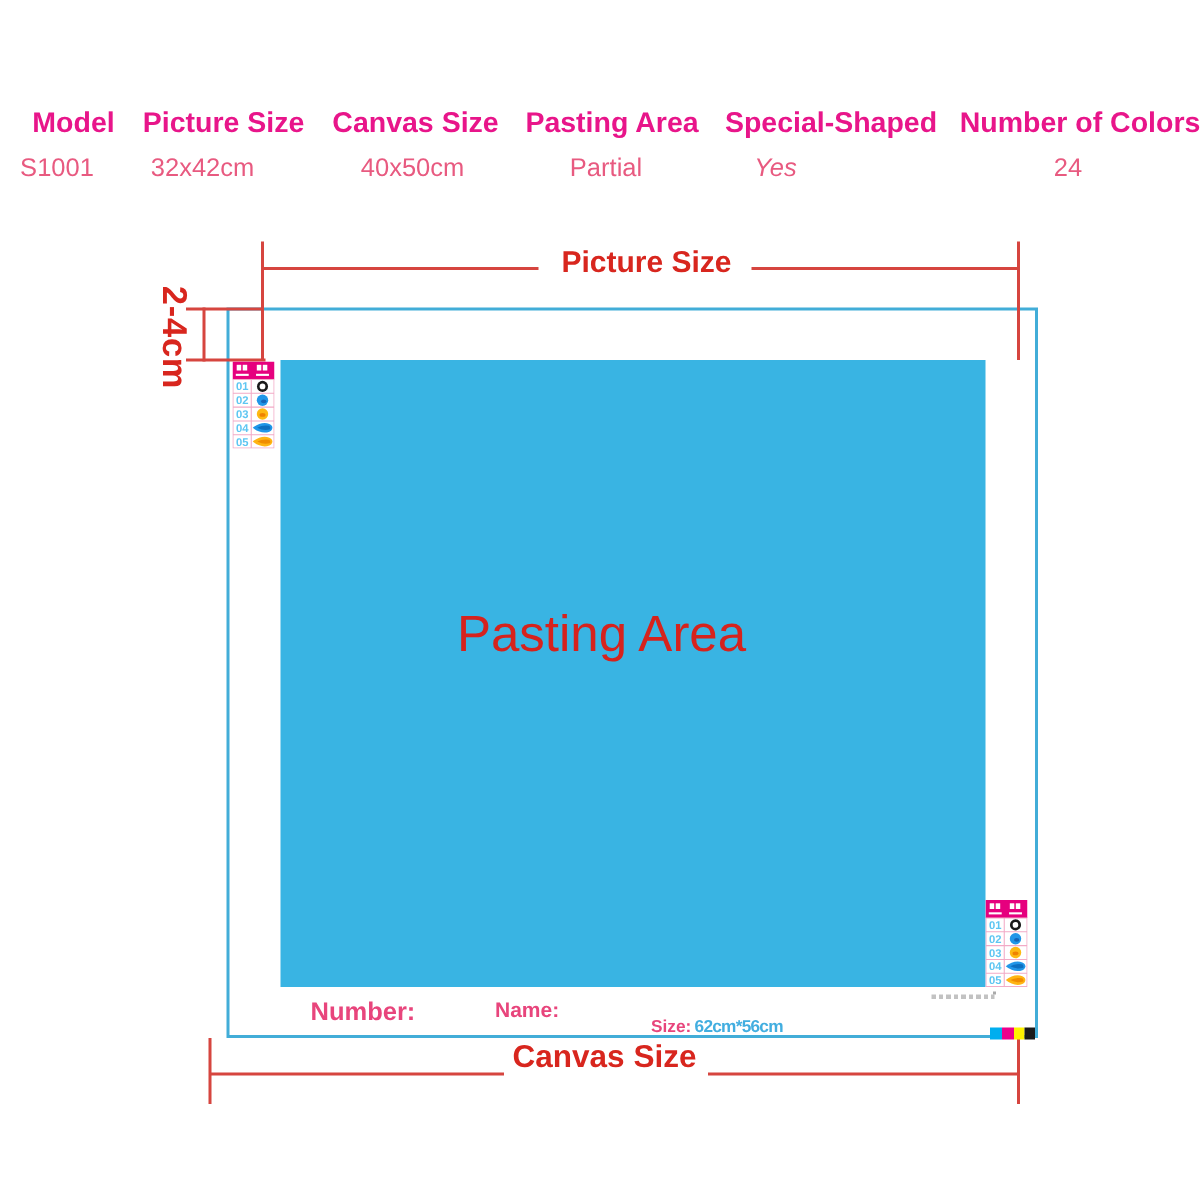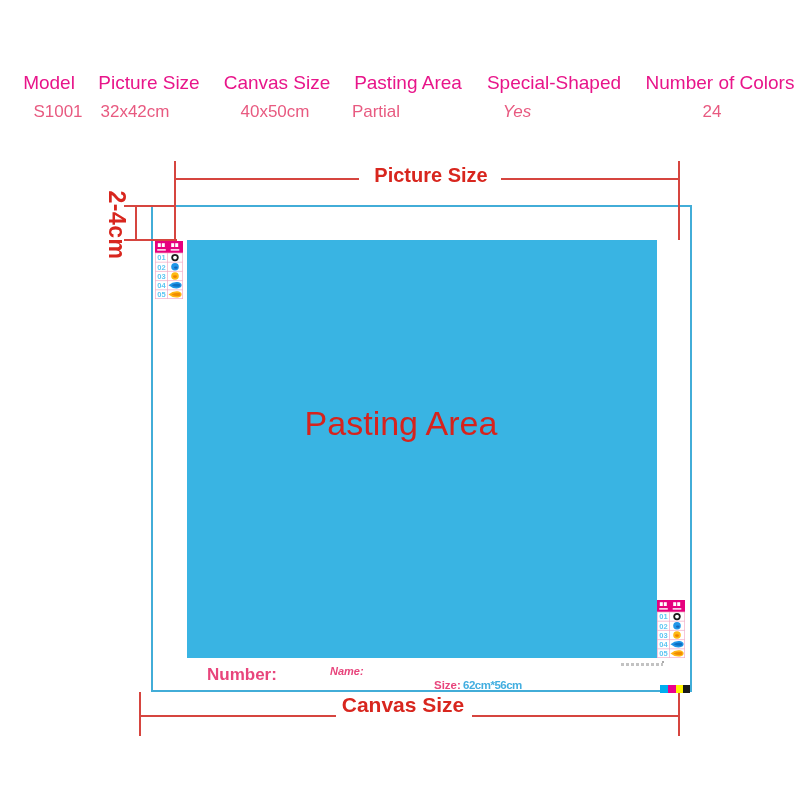--- a/index.html
+++ b/index.html
@@ -1,44 +1,44 @@
 <!DOCTYPE html>
 <html><head>
 <meta charset="utf-8">
 <style>
 html,body{margin:0;padding:0;background:#fff;}
 body{width:800px;height:800px;position:relative;font-family:"Liberation Sans",sans-serif;overflow:hidden;}
 .abs{position:absolute;margin-left:12px;}
-.hdr{position:absolute;top:73px;transform:translateX(-50%);font-weight:normal;font-size:19px;line-height:20px;color:#e8158a;white-space:nowrap;padding-left:20px;}
+.hdr{position:absolute;top:73px;transform:translateX(-50%);font-weight:bold;font-size:19px;line-height:20px;color:#e8158a;white-space:nowrap;padding-left:20px;}
 .val{position:absolute;top:103px;transform:translateX(-50%);font-size:17px;line-height:18px;color:#e85a80;white-space:nowrap;}
 .redln{position:absolute;background:#d6453f;}
 .redtxt{position:absolute;color:#d8261e;font-weight:bold;white-space:nowrap;}
 </style>
 </head>
 <body>
 
 <div class="hdr" style="left:39px;">Model</div>
 
 <div class="hdr" style="left:139px;">Picture Size</div>
 
 <div class="hdr" style="left:267px;">Canvas Size</div>
 
 <div class="hdr" style="left:398px;">Pasting Area</div>
 
 <div class="hdr" style="left:544px;">Special-Shaped</div>
 
 <div class="hdr" style="left:710px;text-align:right;">Number of Colors</div>
 
-<div class="val" style="left:38px;margin-left:20px;">S1001</div>
+<div class="val" style="left:38px;">S1001</div>
 
 <div class="val" style="left:135px;text-align:center;">32x42cm</div>
 
 <div class="val" style="left:275px;">40x50cm</div>
 
-<div class="val" style="left:376px;text-align:center;">Partial</div>
+<div class="val" style="left:404px;text-align:center;">Partial</div>
 
 <div class="val" style="left:517px;font-style:italic;">Yes</div>
 
 <div class="val" style="left:712px;">24</div>
 
 <div class="abs" style="left:139px;top:205px;width:541px;height:487px;border:2px solid #42add8;box-sizing:border-box;"></div>
 
 <div class="abs" style="left:175px;top:240px;width:470px;height:418px;background:#39b4e3;"></div>
 
 <div class="redtxt" style="left:401px;top:406px;transform:translateX(-50%);font-weight:normal;font-size:34px;line-height:34px;color:#d6231d;">Pasting Area</div>
@@ -66,21 +66,21 @@
 <div class="redln" style="left:678px;top:692px;width:2px;height:44px;"></div>
 
 <div class="redln" style="left:140px;top:715px;width:196px;height:2px;"></div>
 
 <div class="redln" style="left:472px;top:715px;width:207px;height:2px;"></div>
 
 <div class="redtxt" style="left:403px;top:694px;transform:translateX(-50%);font-size:21px;line-height:21px;">Canvas Size</div>
 
 <div class="abs" style="left:195px;top:665px;font-size:17px;font-weight:bold;color:#e8457c;">Number:</div>
 
-<div class="abs" style="left:318px;top:665px;font-size:11px;font-weight:bold;color:#e8457c;font-style:italic;">Name:</div>
+<div class="abs" style="left:318px;top:665px;font-size:14px;font-weight:bold;color:#e8457c;">Name:</div>
 
 <div class="abs" style="left:422px;top:679px;font-size:11.5px;font-weight:bold;color:#e8457c;">Size: <span style="color:#42aee0;margin-left:-1px;letter-spacing:-0.5px;">62cm*56cm</span></div>
 
 <div class="abs" style="left:609px;top:663px;width:42px;height:3px;background:repeating-linear-gradient(90deg,#c2c2c2 0 3px,rgba(0,0,0,0) 3px 5px);"></div>
 
 <div class="abs" style="left:650px;top:661px;width:2px;height:2px;background:#aaa;"></div>
 
 <div class="abs" style="left:648px;top:685px;width:8px;height:8px;background:#00aeef;"></div>
 
 <div class="abs" style="left:656px;top:685px;width:8px;height:8px;background:#ec008c;"></div>

